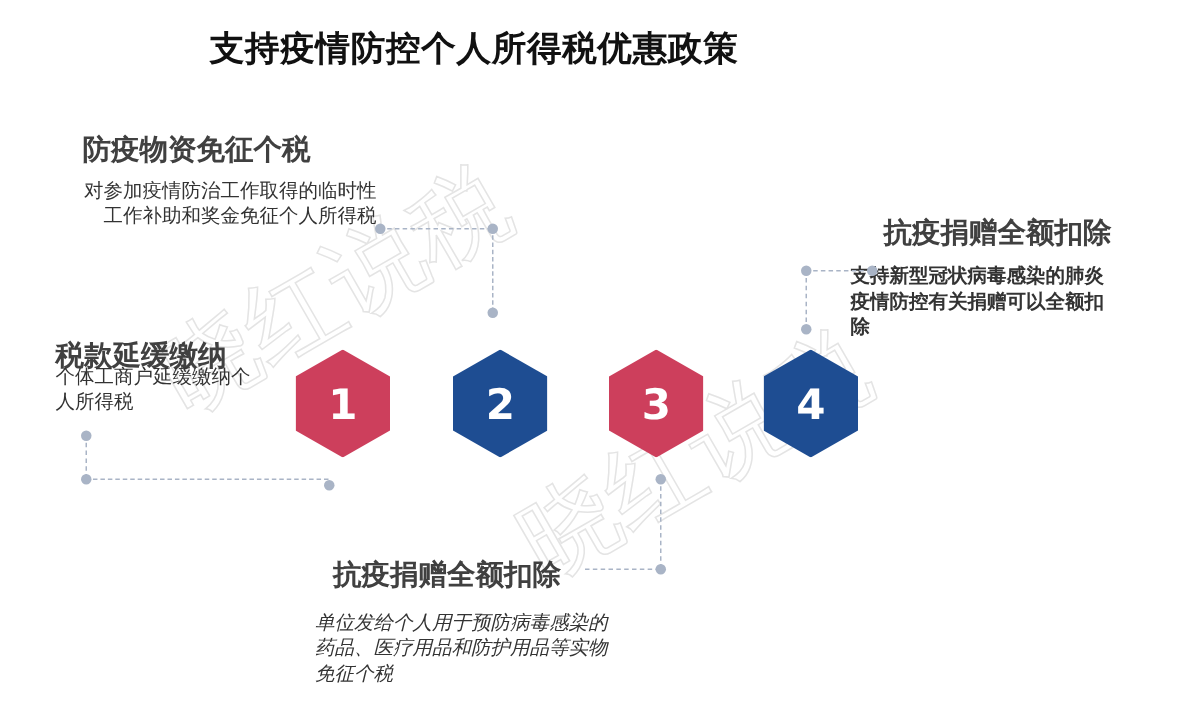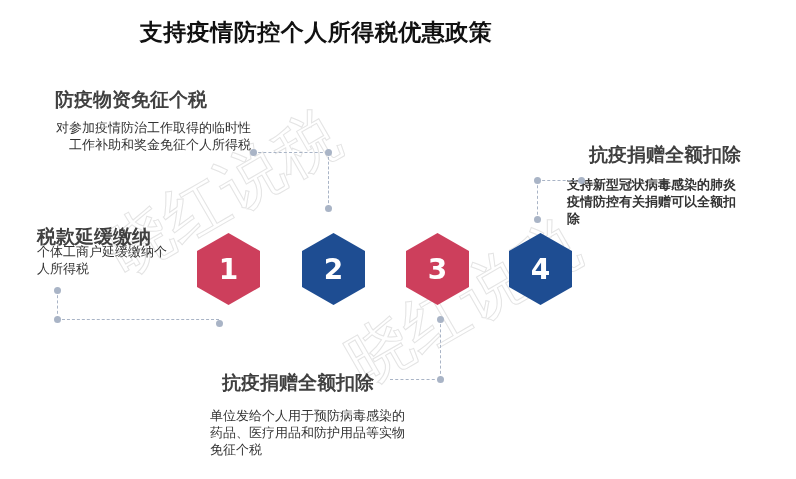--- a/index.html
+++ b/index.html
@@ -28,21 +28,21 @@
 
 <div class="title">支持疫情防控个人所得税优惠政策</div>
 
 <div class="h" style="left:37px; top:224px;">税款延缓缴纳</div>
 <div class="d" style="left:37px; top:243px; width:140px;">个体工商户延缓缴纳个人所得税</div>
 
 <div class="h" style="left:55px; top:87px;">防疫物资免征个税</div>
 <div class="d" style="left:55px; top:119px; width:196px;text-align:right;">对参加疫情防治工作取得的临时性工作补助和奖金免征个人所得税</div>
 
 <div class="h" style="left:222px; top:370px;">抗疫捐赠全额扣除</div>
-<div class="d" style="left:210px; top:407px; width:200px;">单位发给个人用于预防病毒感染的药品、医疗用品和防护用品等实物免征个税</div>
+<div class="d" style="left:210px; top:407px; width:200px;font-style:italic;">单位发给个人用于预防病毒感染的药品、医疗用品和防护用品等实物免征个税</div>
 
 <div class="h" style="left:589px; top:142px;text-align:right;">抗疫捐赠全额扣除</div>
 <div class="d" style="left:567px; top:176px; width:170px;font-weight:bold;">支持新型冠状病毒感染的肺炎疫情防控有关捐赠可以全额扣除</div>
 
 <div class="hex" style="left:197px; top:233px; background:#cd3f5c;">
   <span>1</span>
 </div>
 <div class="hex" style="left:302px; top:233px; background:#1e4d92;">
   <span>2</span>
 </div>

